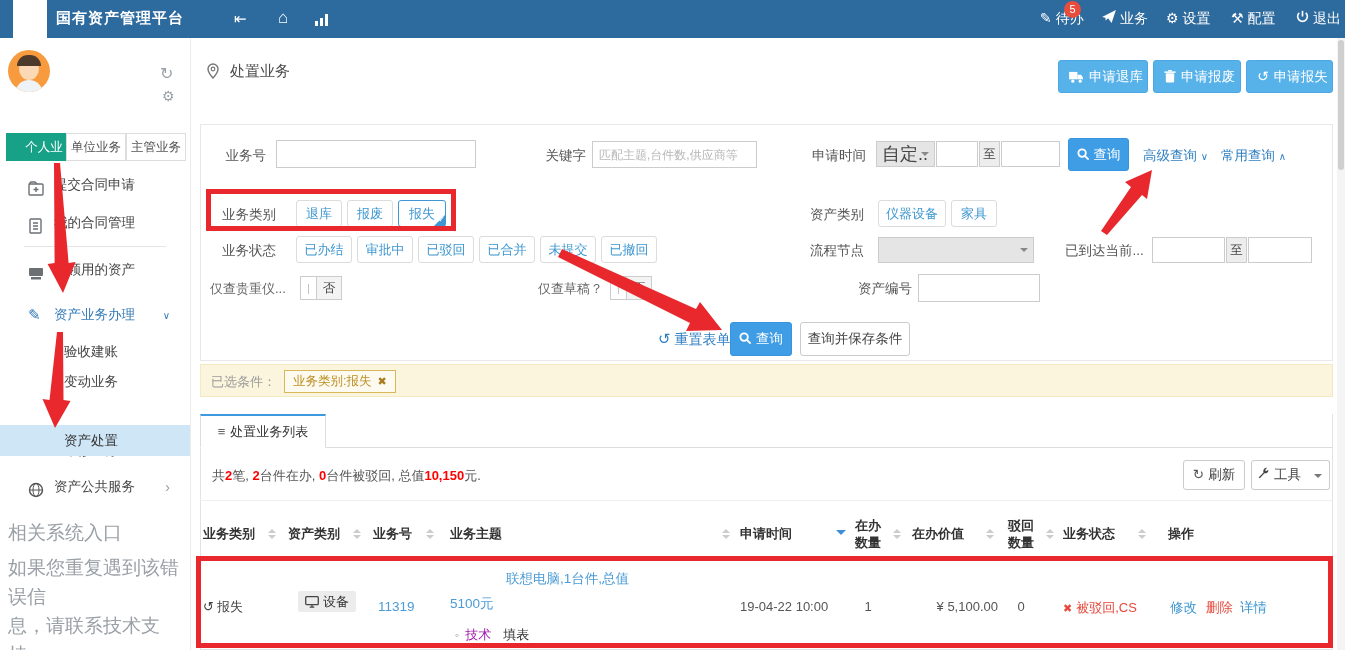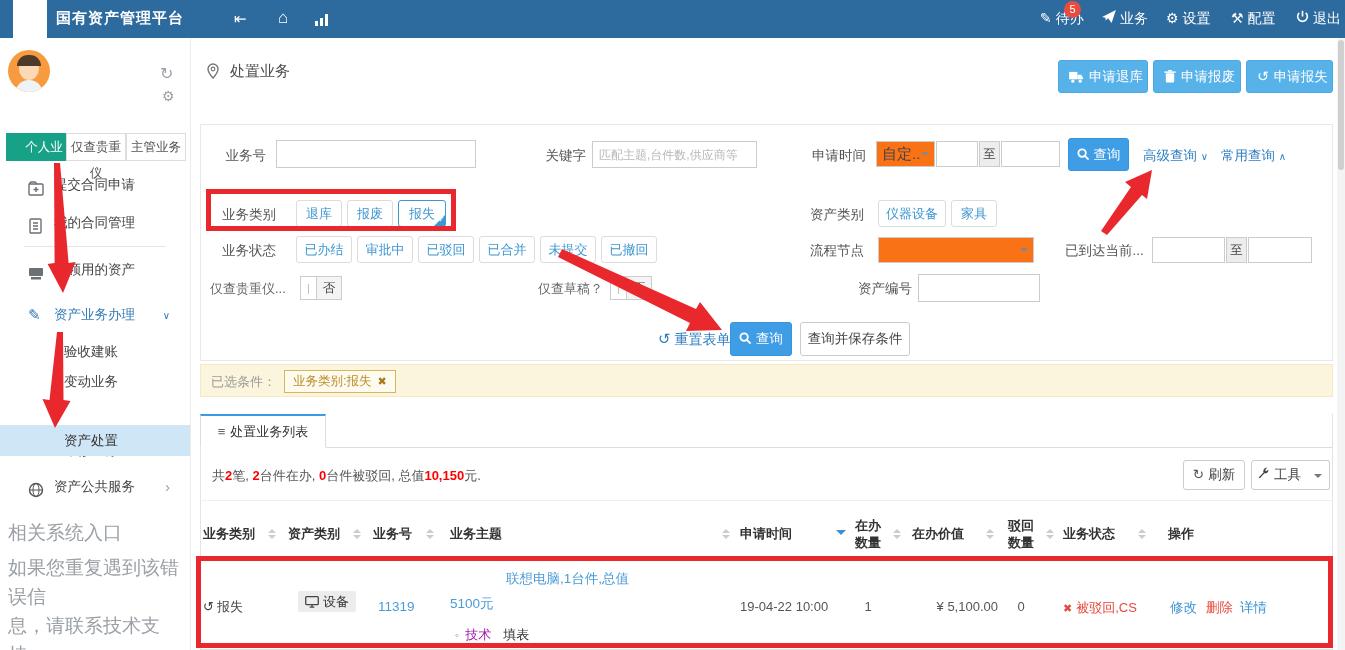--- a/index.html
+++ b/index.html
@@ -47,21 +47,21 @@
   .hbtn { position:absolute; top:60px; height:33px; background:#58b2ea; border:1px solid #4ca8e4; border-radius:3px;
     color:#fff; font-size:13.5px; line-height:31px; cursor:pointer; white-space:nowrap; padding:0 10px; }
   .hbtn svg { vertical-align:-2px; margin-right:5px; }
 
   
   #filter-panel { position:absolute; left:200px; top:124px; width:1133px; height:237px; border:1px solid #e8e8e8; background:#fff; }
   .lbl { position:absolute; font-size:13.5px; color:#555; white-space:nowrap; }
   .inp { position:absolute; border:1px solid #ccc; background:#fff; font-size:13px; padding:0 6px;
     font-family:"Liberation Sans","DejaVu Sans",sans-serif; color:#333; }
   .inp::placeholder { color:#b8b8b8; font-size:12px; }
-  .selbox { position:absolute; border:1px solid #ccc; background:#f97316; font-size:15px; color:#444;
+  .selbox { position:absolute; border:1px solid #ccc; background:#e5e5e5; font-size:18px; color:#444;
     padding:0 14px 0 5px; line-height:24px; cursor:pointer; white-space:nowrap; overflow:hidden;}
   .selbox:after { content:""; position:absolute; right:5px; top:10px; border:4px solid transparent; border-top-color:#888; }
   .tobox { position:absolute; width:21px; height:26px; background:#ededed; border:1px solid #ccc;
     font-size:12.5px; color:#444; text-align:center; line-height:24px; }
   .fbtn { position:absolute; height:27px; line-height:25px; border:1px solid #dcdcdc; border-radius:3px;
     background:#fff; color:#3e97d1; font-size:13px; text-align:center; cursor:pointer; }
   .fbtn.sel { border-color:#3e97d1; }
   .fbtn.sel:after { content:""; position:absolute; right:0; bottom:0; border-left:11px solid transparent; border-bottom:11px solid #3e97d1; }
   .fbtn.sel:before { content:"\2713"; position:absolute; right:0px; bottom:-6px; color:#fff; font-size:8px; z-index:1; }
   .blue-btn { position:absolute; background:#3f9de6; border:1px solid #3694e0; border-radius:3px; color:#fff;
@@ -160,21 +160,21 @@
   <div id="avatar">
     <div class="face"></div>
     <div class="hair"></div>
     <div class="body"></div>
   </div>
   <span class="side-tool" style="left:160px;top:26px;font-size:16px;">↻</span>
   <span class="side-tool" style="left:162px;top:50px;">⚙</span>
 
   <div class="tabs">
     <div class="tab active">个人业务</div>
-    <div class="tab">仅查贵重仪</div>
+    <div class="tab">单位业务</div>
     <div class="tab">主管业务</div>
   </div>
 
   <div class="menu-item" style="top:132px;">
     <span class="mi"><svg class="ic" width="16" height="15" viewBox="0 0 16 15">
           <rect x="1" y="3" width="14" height="11" rx="1" fill="none" stroke="#6b7075" stroke-width="1.4"></rect>
           <path d="M1 3 l2 -2 h4 l2 2" fill="none" stroke="#6b7075" stroke-width="1.4"></path>
           <path d="M8 6 v5 M5.5 8.5 h5" stroke="#6b7075" stroke-width="1.4"></path>
         </svg></span>
     <span class="mt">提交合同申请</span>

